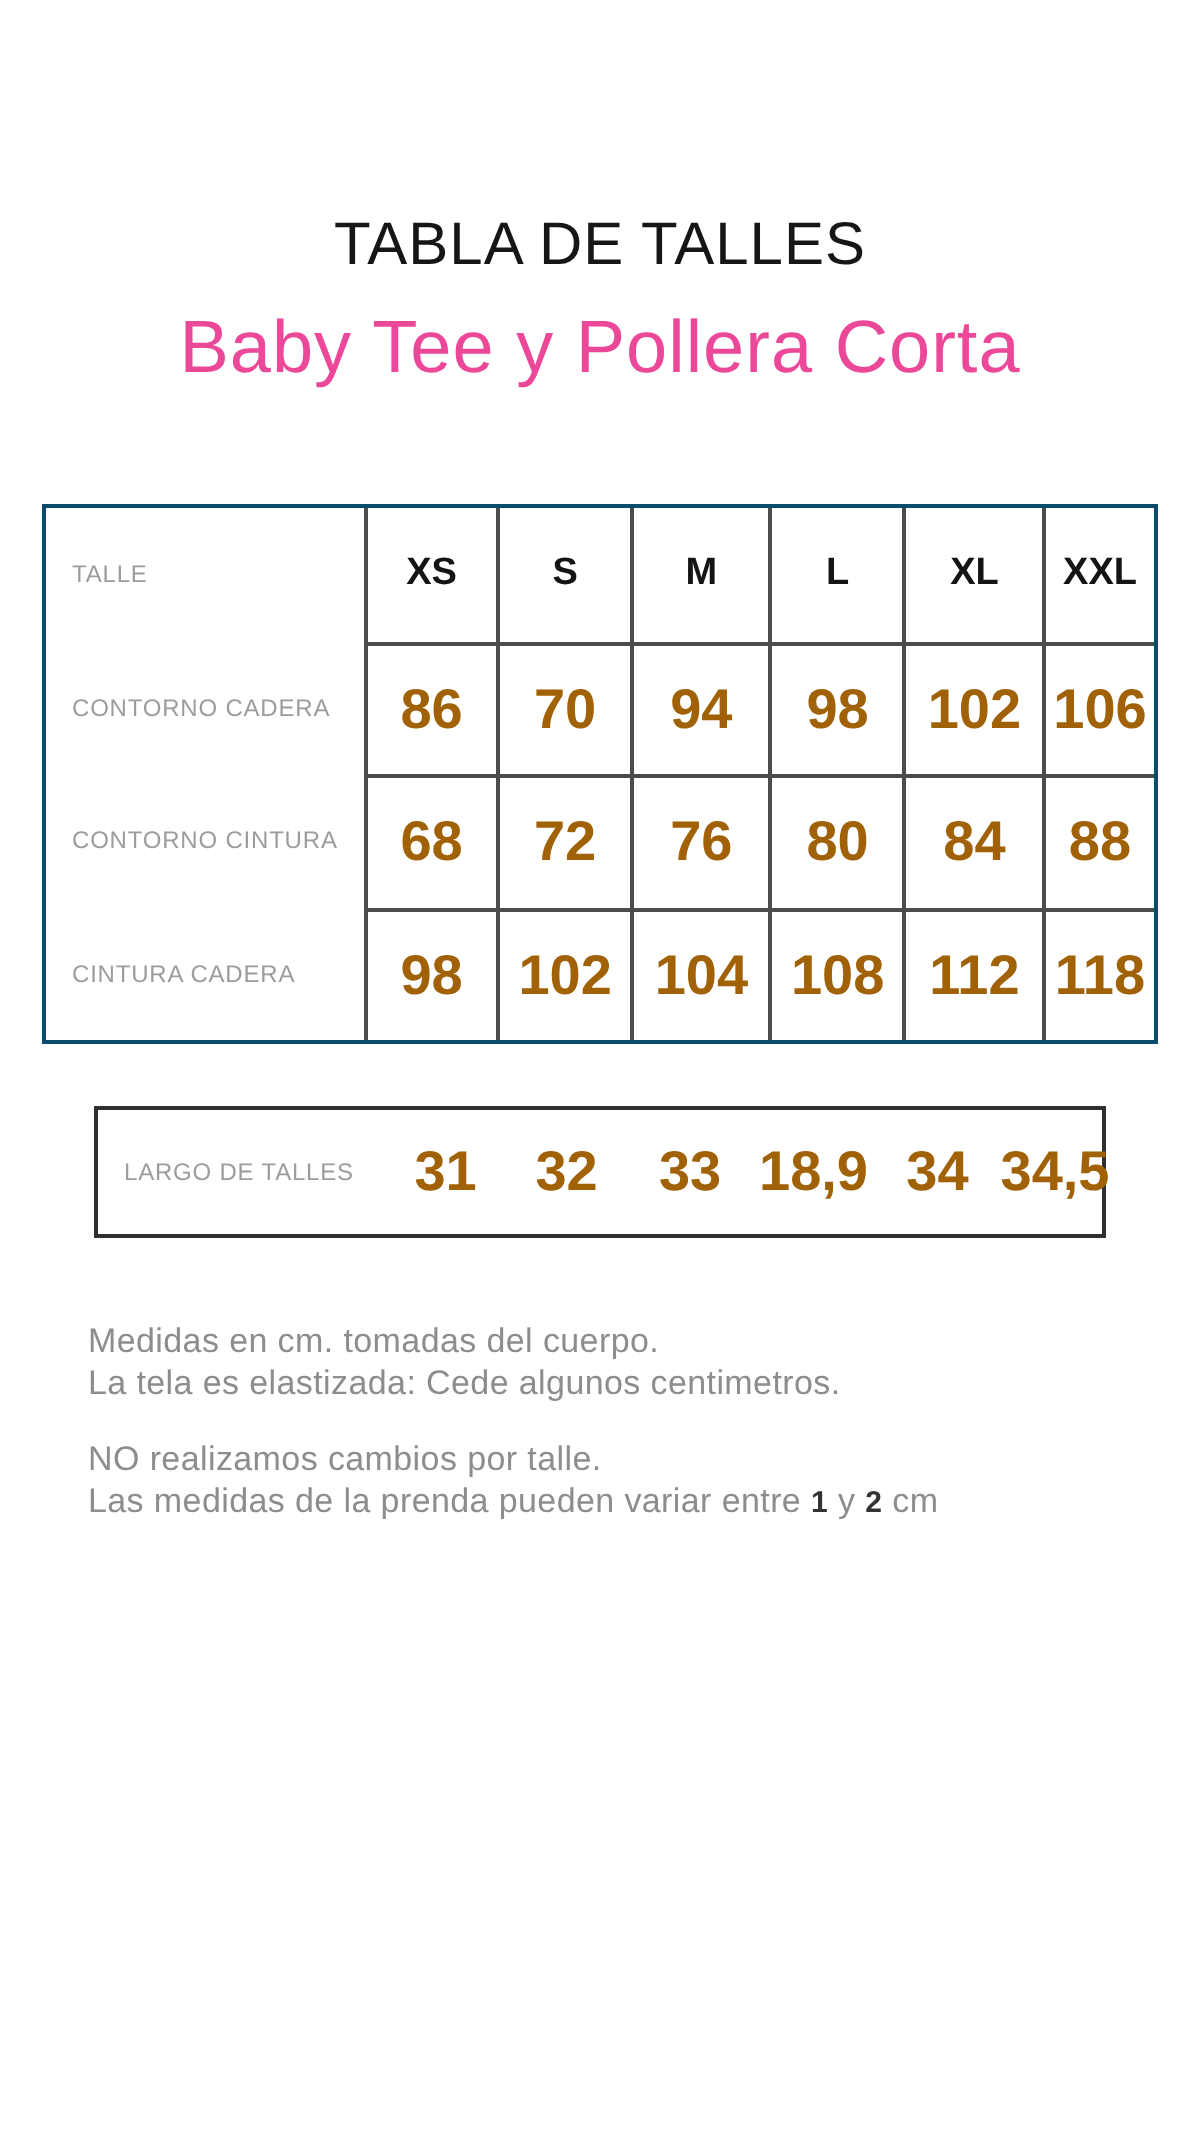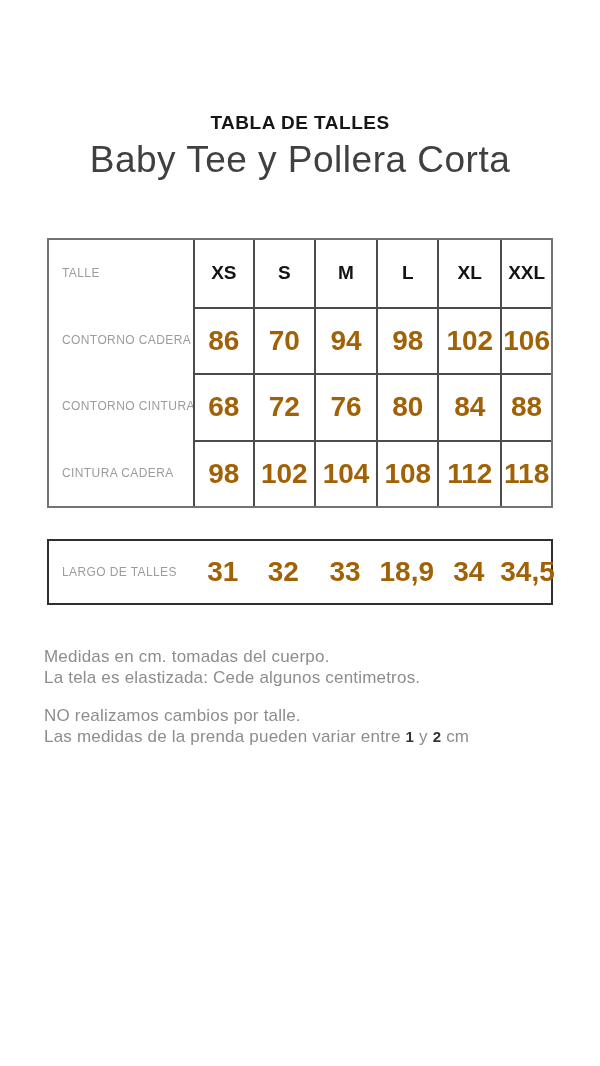--- a/index.html
+++ b/index.html
@@ -6,32 +6,32 @@
   html,body { background:#ffffff; }
   body {
     width:600px; height:1066px; overflow:hidden;
     font-family:"Liberation Sans", sans-serif;
     -webkit-font-smoothing:antialiased;
   }
   .page { width:600px; height:1066px; position:relative; }
 
   .title {
     margin-top:110px; text-align:center;
-    font-size:19px; font-weight:700; letter-spacing:0.5px;
+    font-size:30px; font-weight:400; letter-spacing:0.5px;
     color:#161616; line-height:26px;
   }
   .subtitle {
-    margin-top:3px; text-align:center;
+    margin-top:17px; text-align:center;
     font-size:37px; font-weight:300; letter-spacing:0.5px;
-    color:#404040; line-height:41px;
+    color:#ec4899; line-height:41px;
   }
 
   .size-table {
-    width:506px; height:270px; margin:58px auto 0;
-    border:2px solid #737373;
+    width:558px; height:270px; margin:58px auto 0;
+    border:2px solid #0c4a6e;
     display:grid;
     grid-template-columns:28.65% 11.95% 12.15% 12.45% 12.15% 12.55% 1fr;
     grid-template-rows:repeat(4, 1fr);
   }
   .cell { display:flex; align-items:center; justify-content:center; }
   .cell.lab {
     justify-content:flex-start; padding-left:13px;
     font-size:12px; color:#9c9c9c; letter-spacing:0.4px; white-space:nowrap;
   }
   .cell.head { font-size:19px; font-weight:700; color:#141414; }

